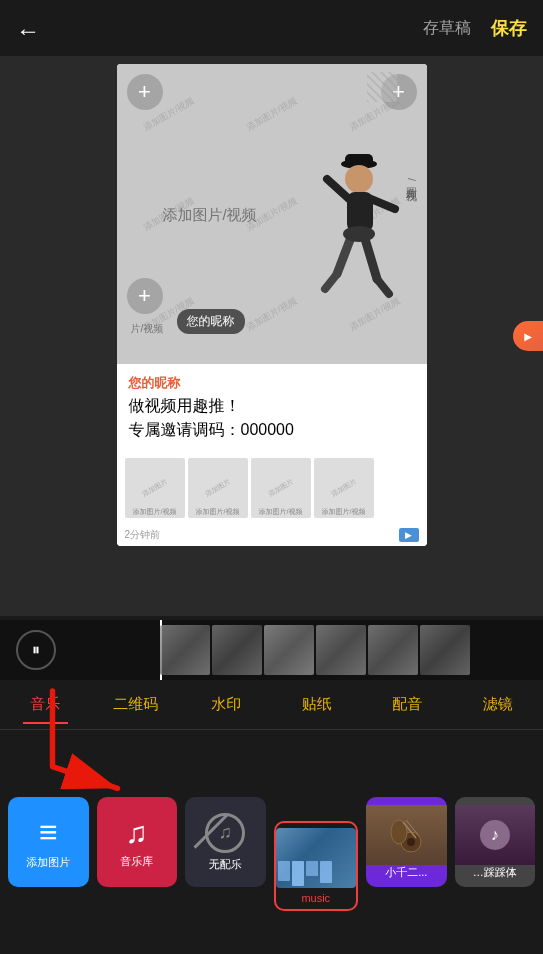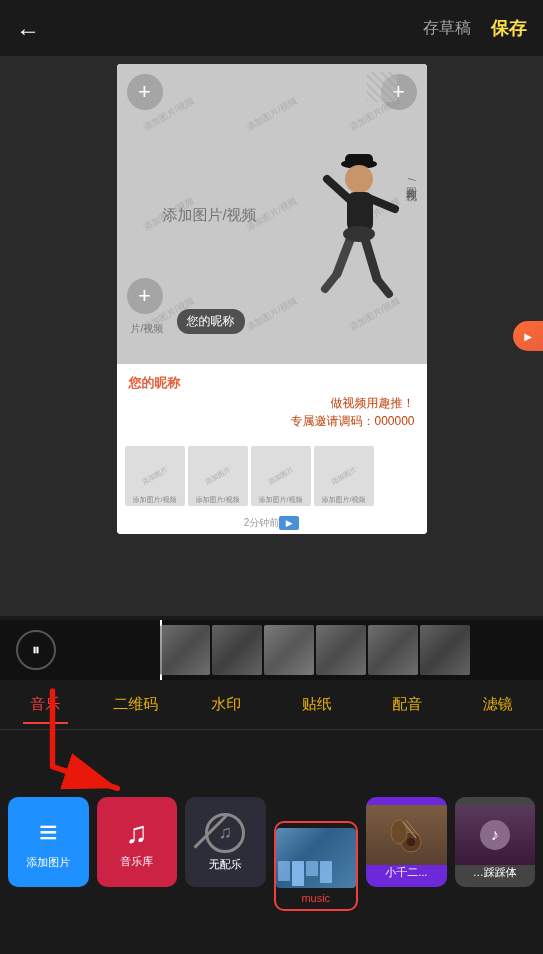--- a/index.html
+++ b/index.html
@@ -118,24 +118,23 @@
       padding: 10px 12px;
       background: #fff;
     }
     .preview-nickname {
       color: #e8603c;
       font-size: 13px;
       font-weight: bold;
       margin-bottom: 2px;
     }
     .preview-desc {
-      color: #c2410c;
-      font-size: 12px;
+      color: #000000;
+      font-size: 16px;
       line-height: 1.5;
-      text-align: right;
     }
 
     
     .thumb-strip {
       display: flex;
       gap: 3px;
       padding: 6px 8px;
       background: #fff;
     }
     .thumb-item {
@@ -164,21 +163,21 @@
       transform: translate(-50%, -50%) rotate(-30deg);
       font-size: 7px;
       color: rgba(100,100,100,0.4);
       white-space: nowrap;
     }
 
     
     .preview-footer {
       display: flex;
       align-items: center;
-      justify-content: center;
+      justify-content: space-between;
       padding: 4px 8px;
       background: #fff;
     }
     .preview-time {
       color: #999;
       font-size: 10px;
     }
     .preview-share-icon {
       width: 20px;
       height: 14px;

